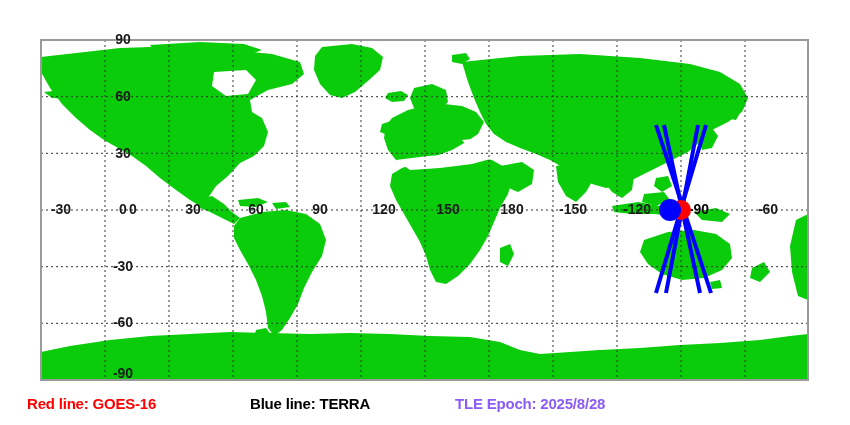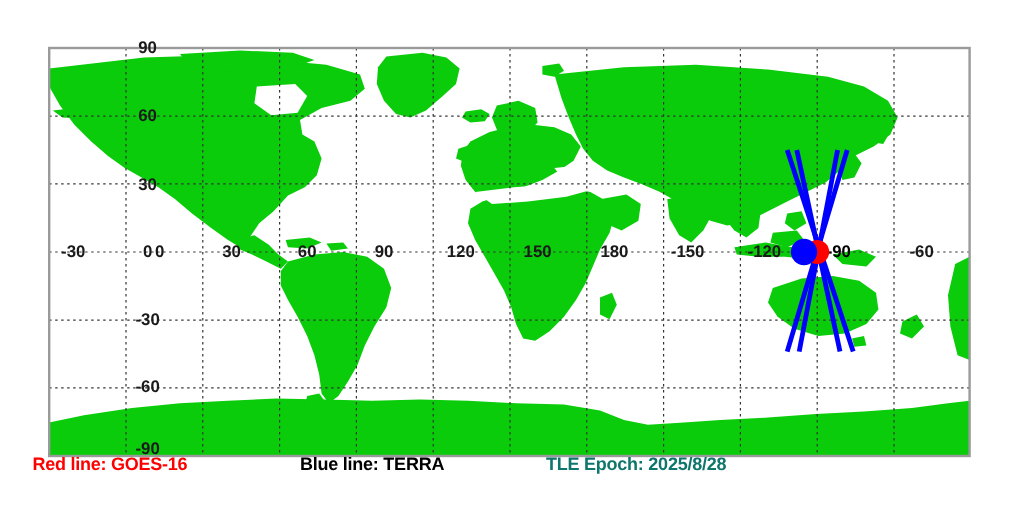--- a/index.html
+++ b/index.html
@@ -25,35 +25,35 @@
 
   #map-svg {
     position: absolute;
     left: 0;
     top: 0;
   }
 
   .legend-row {
     position: absolute;
     left: 0;
-    top: 376px;
+    top: 392px;
     width: 707px;
     height: 33px;
   }
   .legend-item {
     position: absolute;
     top: 3px;
     font-size: 15px;
     font-weight: bold;
     letter-spacing: -0.2px;
     white-space: nowrap;
   }
   .legend-red   { left: 27px;  color: #ff0000; }
   .legend-blue  { left: 250px; color: #000000; }
-  .legend-epoch { left: 455px; color: #0f766e; }
+  .legend-epoch { left: 455px; color: #8b5cf6; }
 
   .axis-label {
     font-family: "Liberation Sans", sans-serif;
     font-size: 14px;
     font-weight: bold;
     fill: #1a1a1a;
   }
   .marker-label {
     font-family: "Liberation Sans", sans-serif;
     font-size: 14px;

